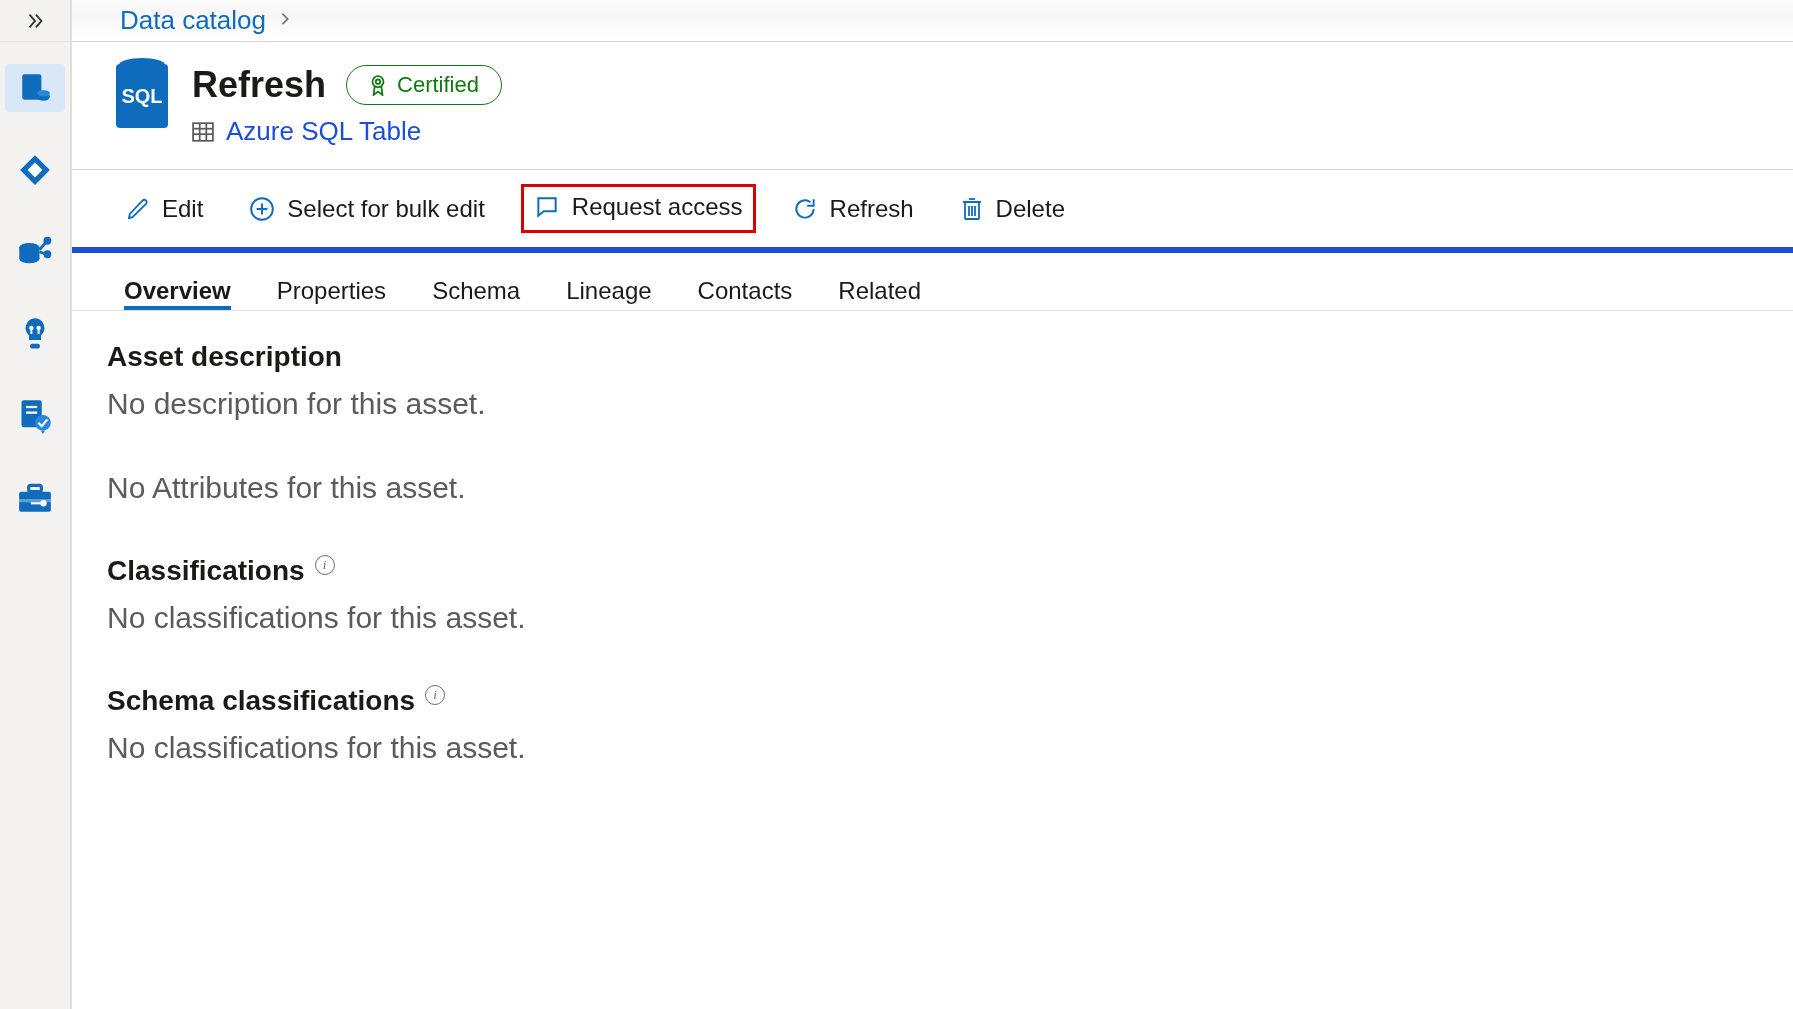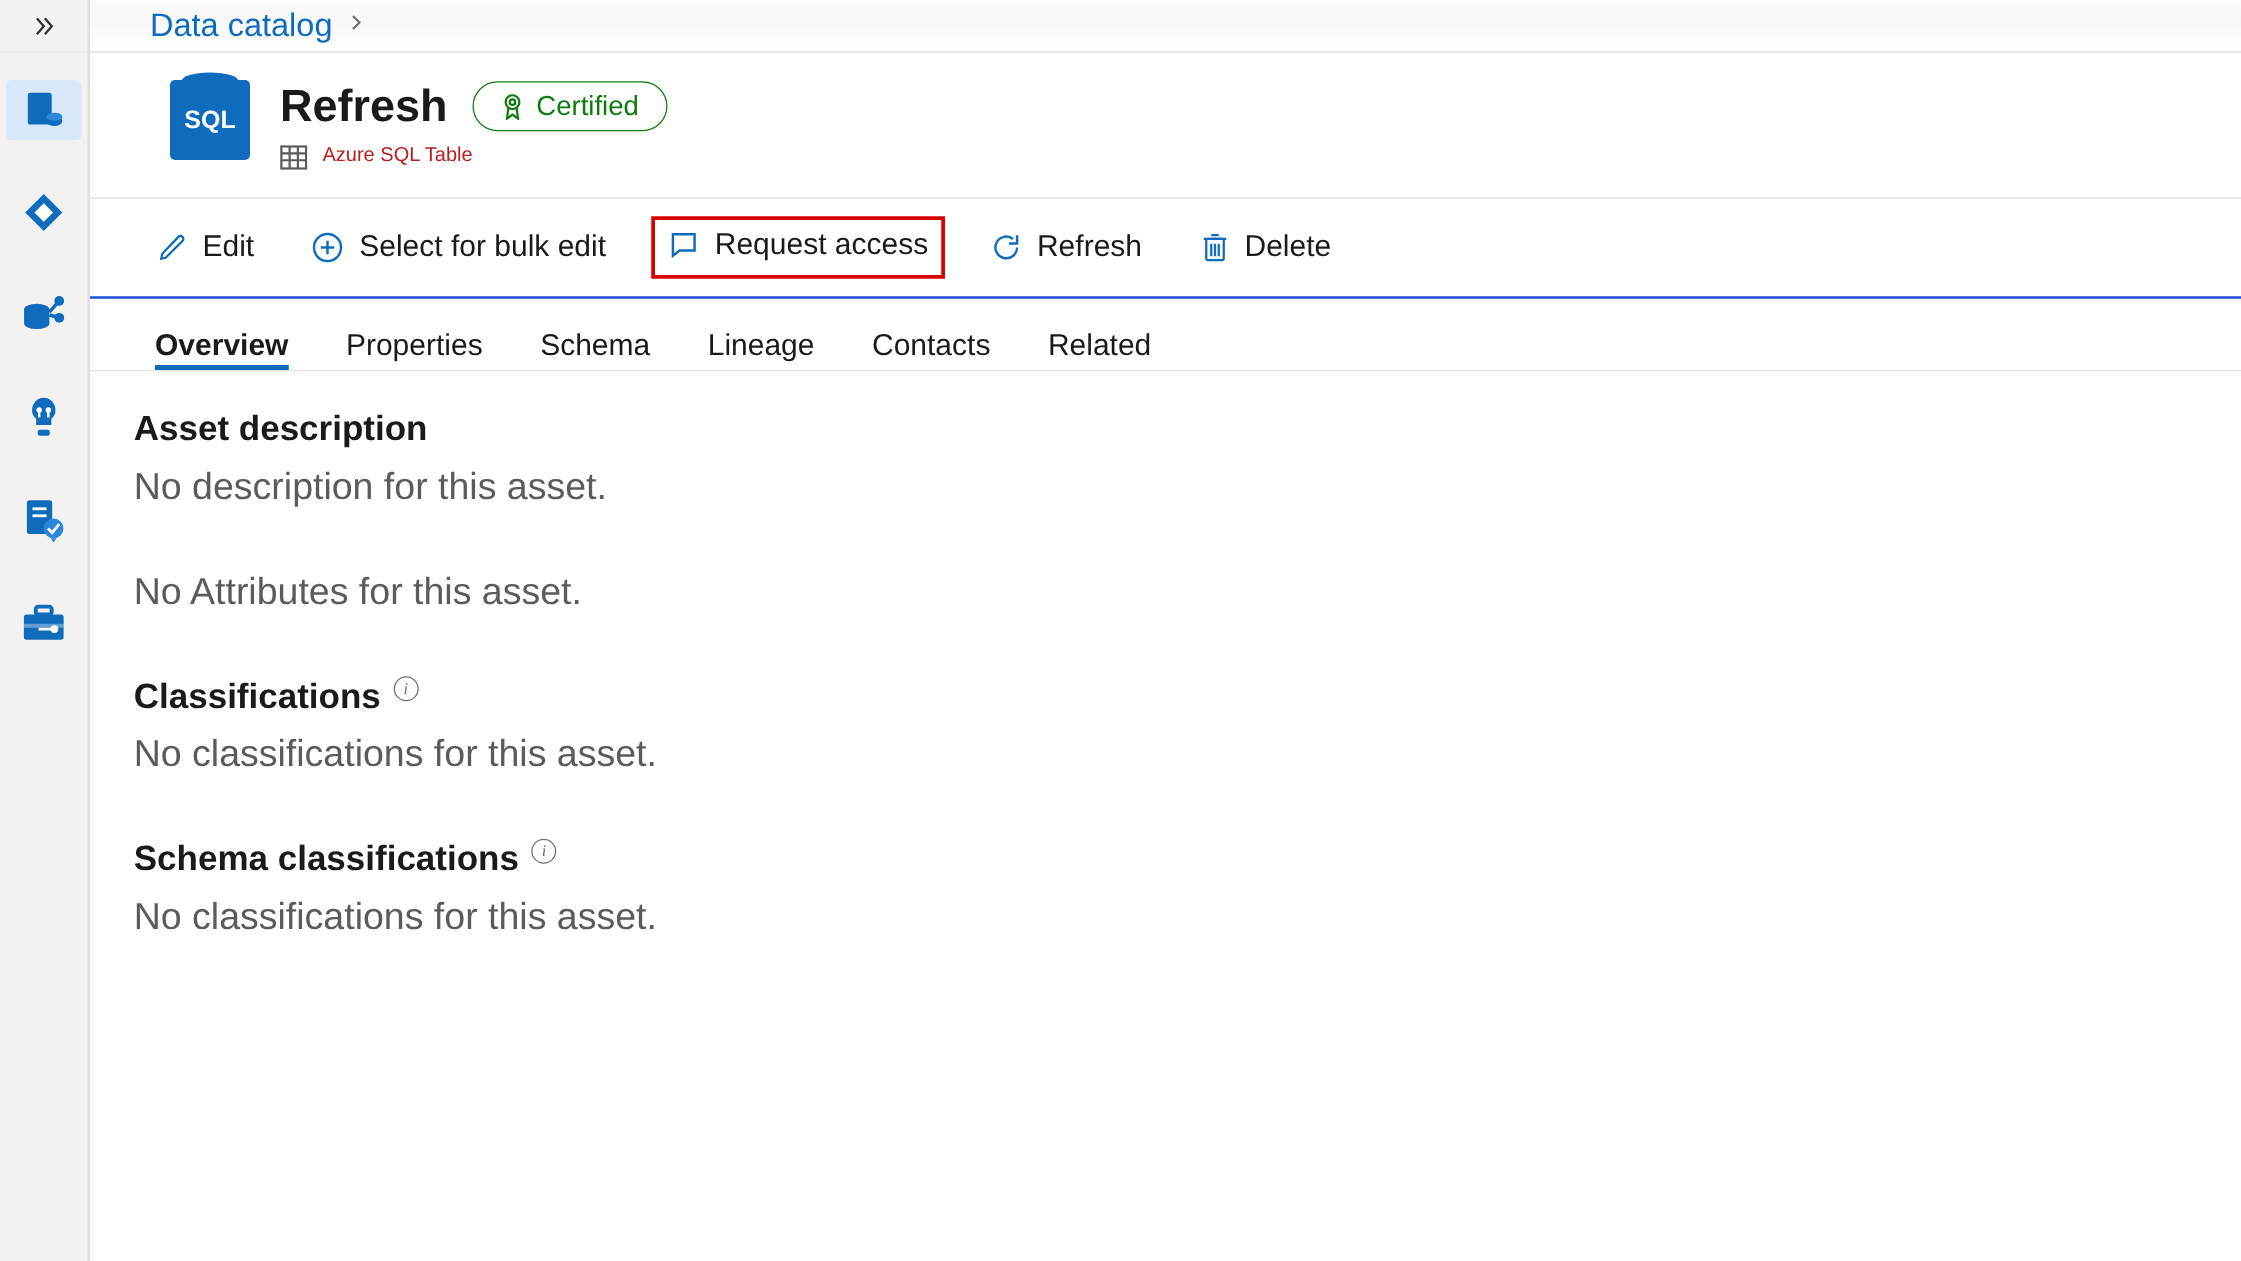--- a/index.html
+++ b/index.html
@@ -34,43 +34,42 @@
     background:linear-gradient(#fbfbfb,#f7f7f7 40%,#ffffff);
   }
   .breadcrumb-link { color:#0f6cbd; font-size:26px; text-decoration:none; }
   .breadcrumb-sep { color:#6e6e6e; }
 
   .header {
     display:flex; align-items:flex-start; gap:24px;
     padding:22px 0 22px 44px; border-bottom:1px solid #d7d7d7;
   }
   .sql-badge {
-    width:64px; height:64px; border-radius:4px;
+    width:52px; height:64px; border-radius:4px;
     background:#0f6cbd; display:flex; align-items:center; justify-content:center;
     color:#fff; font-weight:700; font-size:20px;
     position:relative;
-    margin-left:20px;
   }
   .sql-badge::before {
     content:""; position:absolute; top:-6px; left:50%; transform:translateX(-50%);
     width:46px; height:14px; border-radius:50%; background:#0f6cbd;
   }
   .header-texts { display:flex; flex-direction:column; gap:10px; }
   .title-row { display:flex; align-items:center; gap:20px; }
   .asset-title { font-size:36px; font-weight:700; }
   .cert-pill {
     display:inline-flex; align-items:center; gap:10px;
     border:1.5px solid #0f7b0f; color:#0f7b0f;
     padding:6px 22px; border-radius:999px; font-size:22px;
   }
-  .subtype-row { display:flex; gap:12px; color:#b91c1c; font-size:16px; }
+  .subtype-row { display:flex; align-items:center; gap:12px; color:#1d4ed8; font-size:26px; }
 
   .toolbar {
     display:flex; align-items:center; gap:26px;
-    padding:14px 0 14px 44px; border-bottom:2px solid #1d4ed8;
+    padding:14px 0 14px 44px; border-bottom:6px solid #1d4ed8;
   }
   .tool-btn {
     display:inline-flex; align-items:center; gap:12px;
     font-size:24px; color:#1b1a19; background:none; border:none; cursor:pointer;
     padding:6px 10px;
   }
   .tool-btn .ticon { color:#0f6cbd; display:inline-flex; }
   .highlight { border:3px solid #d90000; padding:6px 10px; }
 
   .tabs {

